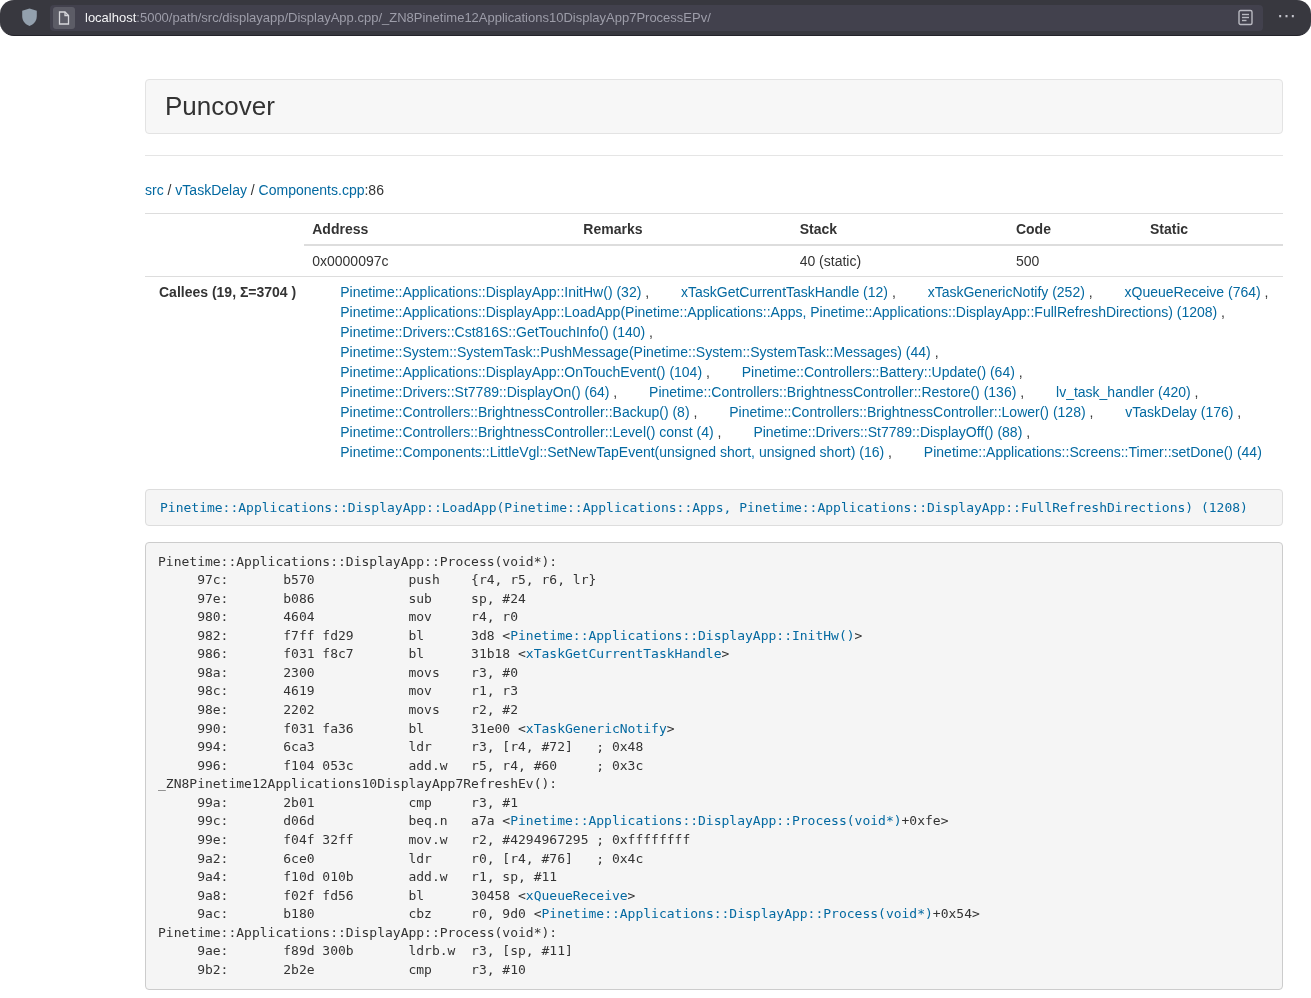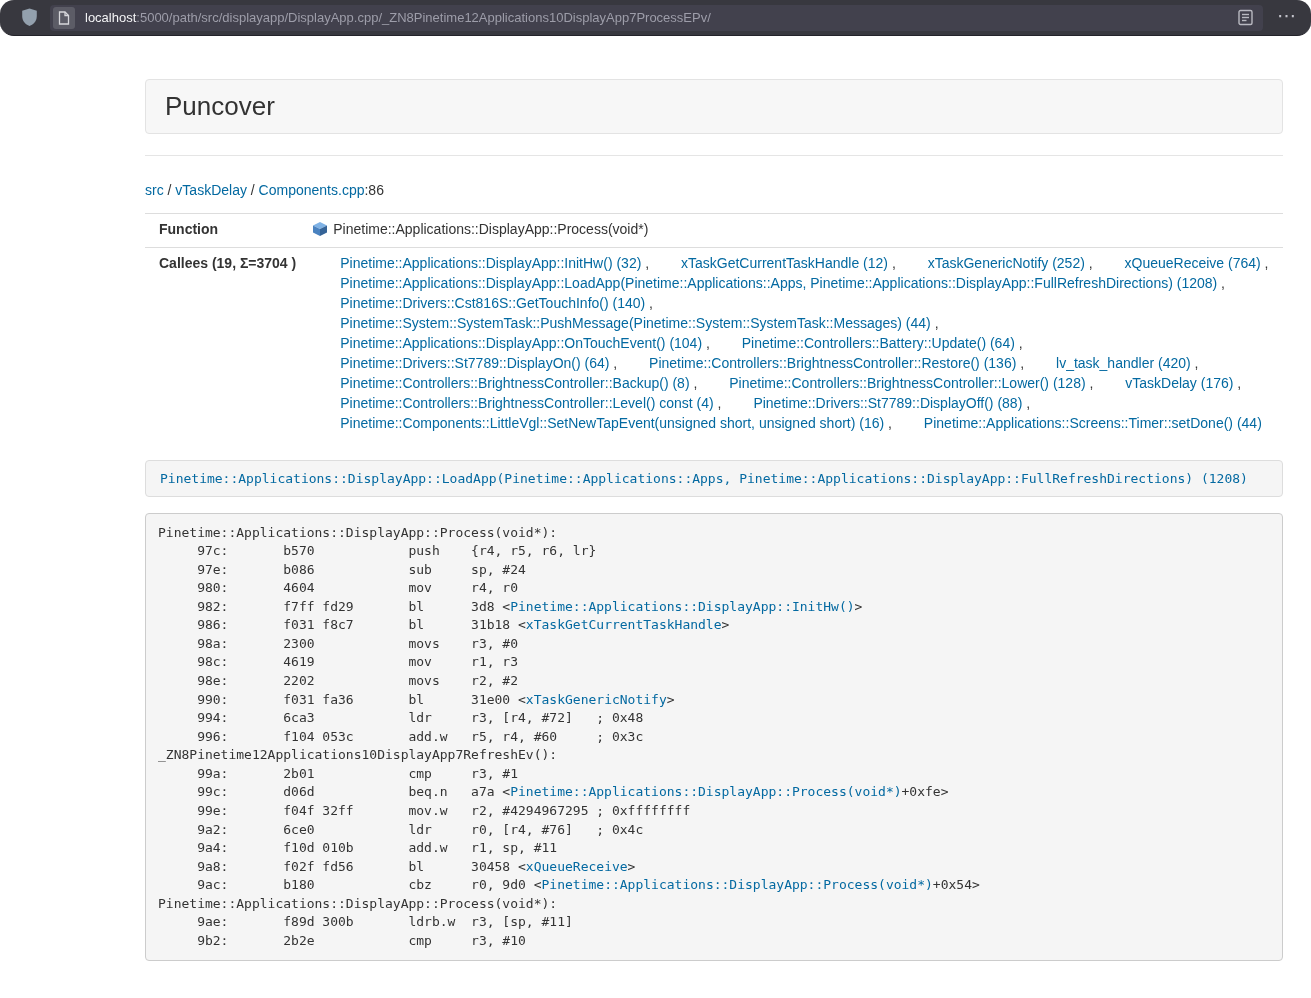--- a/index.html
+++ b/index.html
@@ -97,29 +97,42 @@
       <span>Puncover</span>
     </div>
 
     <hr class="divider">
 
     <p class="breadcrumb" id="breadcrumb"><a href="#">src</a> / <a href="#">vTaskDelay</a> / <a href="#">Components.cpp</a>:86</p>
 
     <table class="tbl">
       <tbody>
         <tr>
-          <th class="lbl">Function</th>
-          <td>
-            <span class="symicon">
-              <svg width="16" height="16" viewBox="0 0 16 16">
-                <polygon points="8,1 15,4.5 8,8 1,4.5" fill="#7fb2e5"></polygon>
-                <polygon points="1,4.5 8,8 8,15 1,11.5" fill="#4a82c0"></polygon>
-                <polygon points="15,4.5 8,8 8,15 15,11.5" fill="#356397"></polygon>
-              </svg>
-            </span><span>Pinetime::Applications::DisplayApp::Process(void*)</span>
+          <th class="lbl"></th>
+          <td class="nest">
+            <table class="stats">
+              <thead>
+                <tr>
+                  <th class="w1">Address</th>
+                  <th class="w2">Remarks</th>
+                  <th class="w3">Stack</th>
+                  <th class="w4">Code</th>
+                  <th class="w5">Static</th>
+                </tr>
+              </thead>
+              <tbody>
+                <tr>
+                  <td>0x0000097c</td>
+                  <td></td>
+                  <td>40 (static)</td>
+                  <td>500</td>
+                  <td></td>
+                </tr>
+              </tbody>
+            </table>
           </td>
         </tr>
         <tr>
           <th class="lbl">Callees (19, Σ=3704 )</th>
           <td id="callees"><a href="#" class="callee-link">Pinetime::Applications::DisplayApp::InitHw() (32)</a> , <a href="#" class="callee-link">xTaskGetCurrentTaskHandle (12)</a> , <a href="#" class="callee-link">xTaskGenericNotify (252)</a> , <a href="#" class="callee-link">xQueueReceive (764)</a> , <a href="#" class="callee-link">Pinetime::Applications::DisplayApp::LoadApp(Pinetime::Applications::Apps, Pinetime::Applications::DisplayApp::FullRefreshDirections) (1208)</a> , <a href="#" class="callee-link">Pinetime::Drivers::Cst816S::GetTouchInfo() (140)</a> , <a href="#" class="callee-link">Pinetime::System::SystemTask::PushMessage(Pinetime::System::SystemTask::Messages) (44)</a> , <a href="#" class="callee-link">Pinetime::Applications::DisplayApp::OnTouchEvent() (104)</a> , <a href="#" class="callee-link">Pinetime::Controllers::Battery::Update() (64)</a> , <a href="#" class="callee-link">Pinetime::Drivers::St7789::DisplayOn() (64)</a> , <a href="#" class="callee-link">Pinetime::Controllers::BrightnessController::Restore() (136)</a> , <a href="#" class="callee-link">lv_task_handler (420)</a> , <a href="#" class="callee-link">Pinetime::Controllers::BrightnessController::Backup() (8)</a> , <a href="#" class="callee-link">Pinetime::Controllers::BrightnessController::Lower() (128)</a> , <a href="#" class="callee-link">vTaskDelay (176)</a> , <a href="#" class="callee-link">Pinetime::Controllers::BrightnessController::Level() const (4)</a> , <a href="#" class="callee-link">Pinetime::Drivers::St7789::DisplayOff() (88)</a> , <a href="#" class="callee-link">Pinetime::Components::LittleVgl::SetNewTapEvent(unsigned short, unsigned short) (16)</a> , <a href="#" class="callee-link">Pinetime::Applications::Screens::Timer::setDone() (44)</a></td>
         </tr>
       </tbody>
     </table>
 
     <div class="panel-head">

